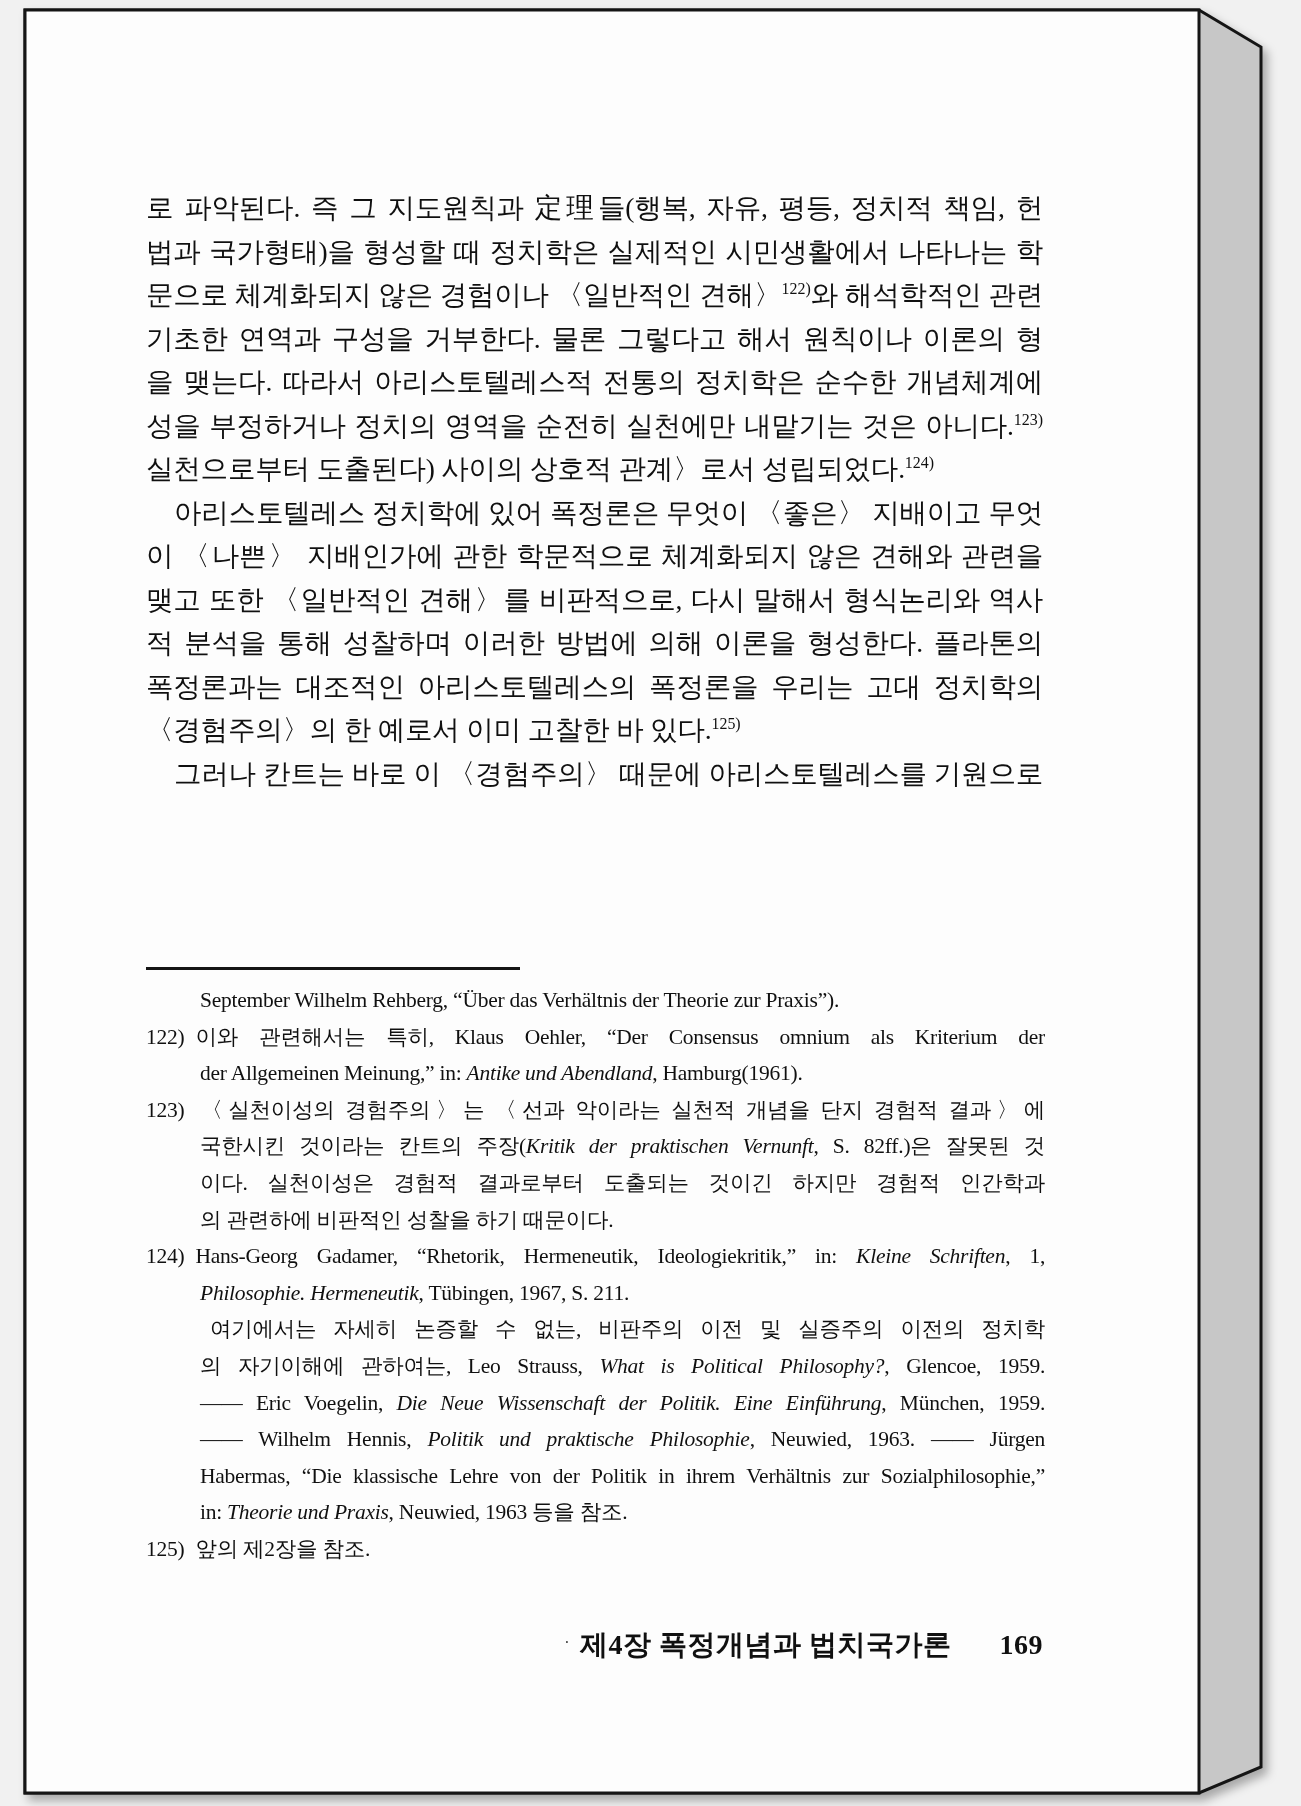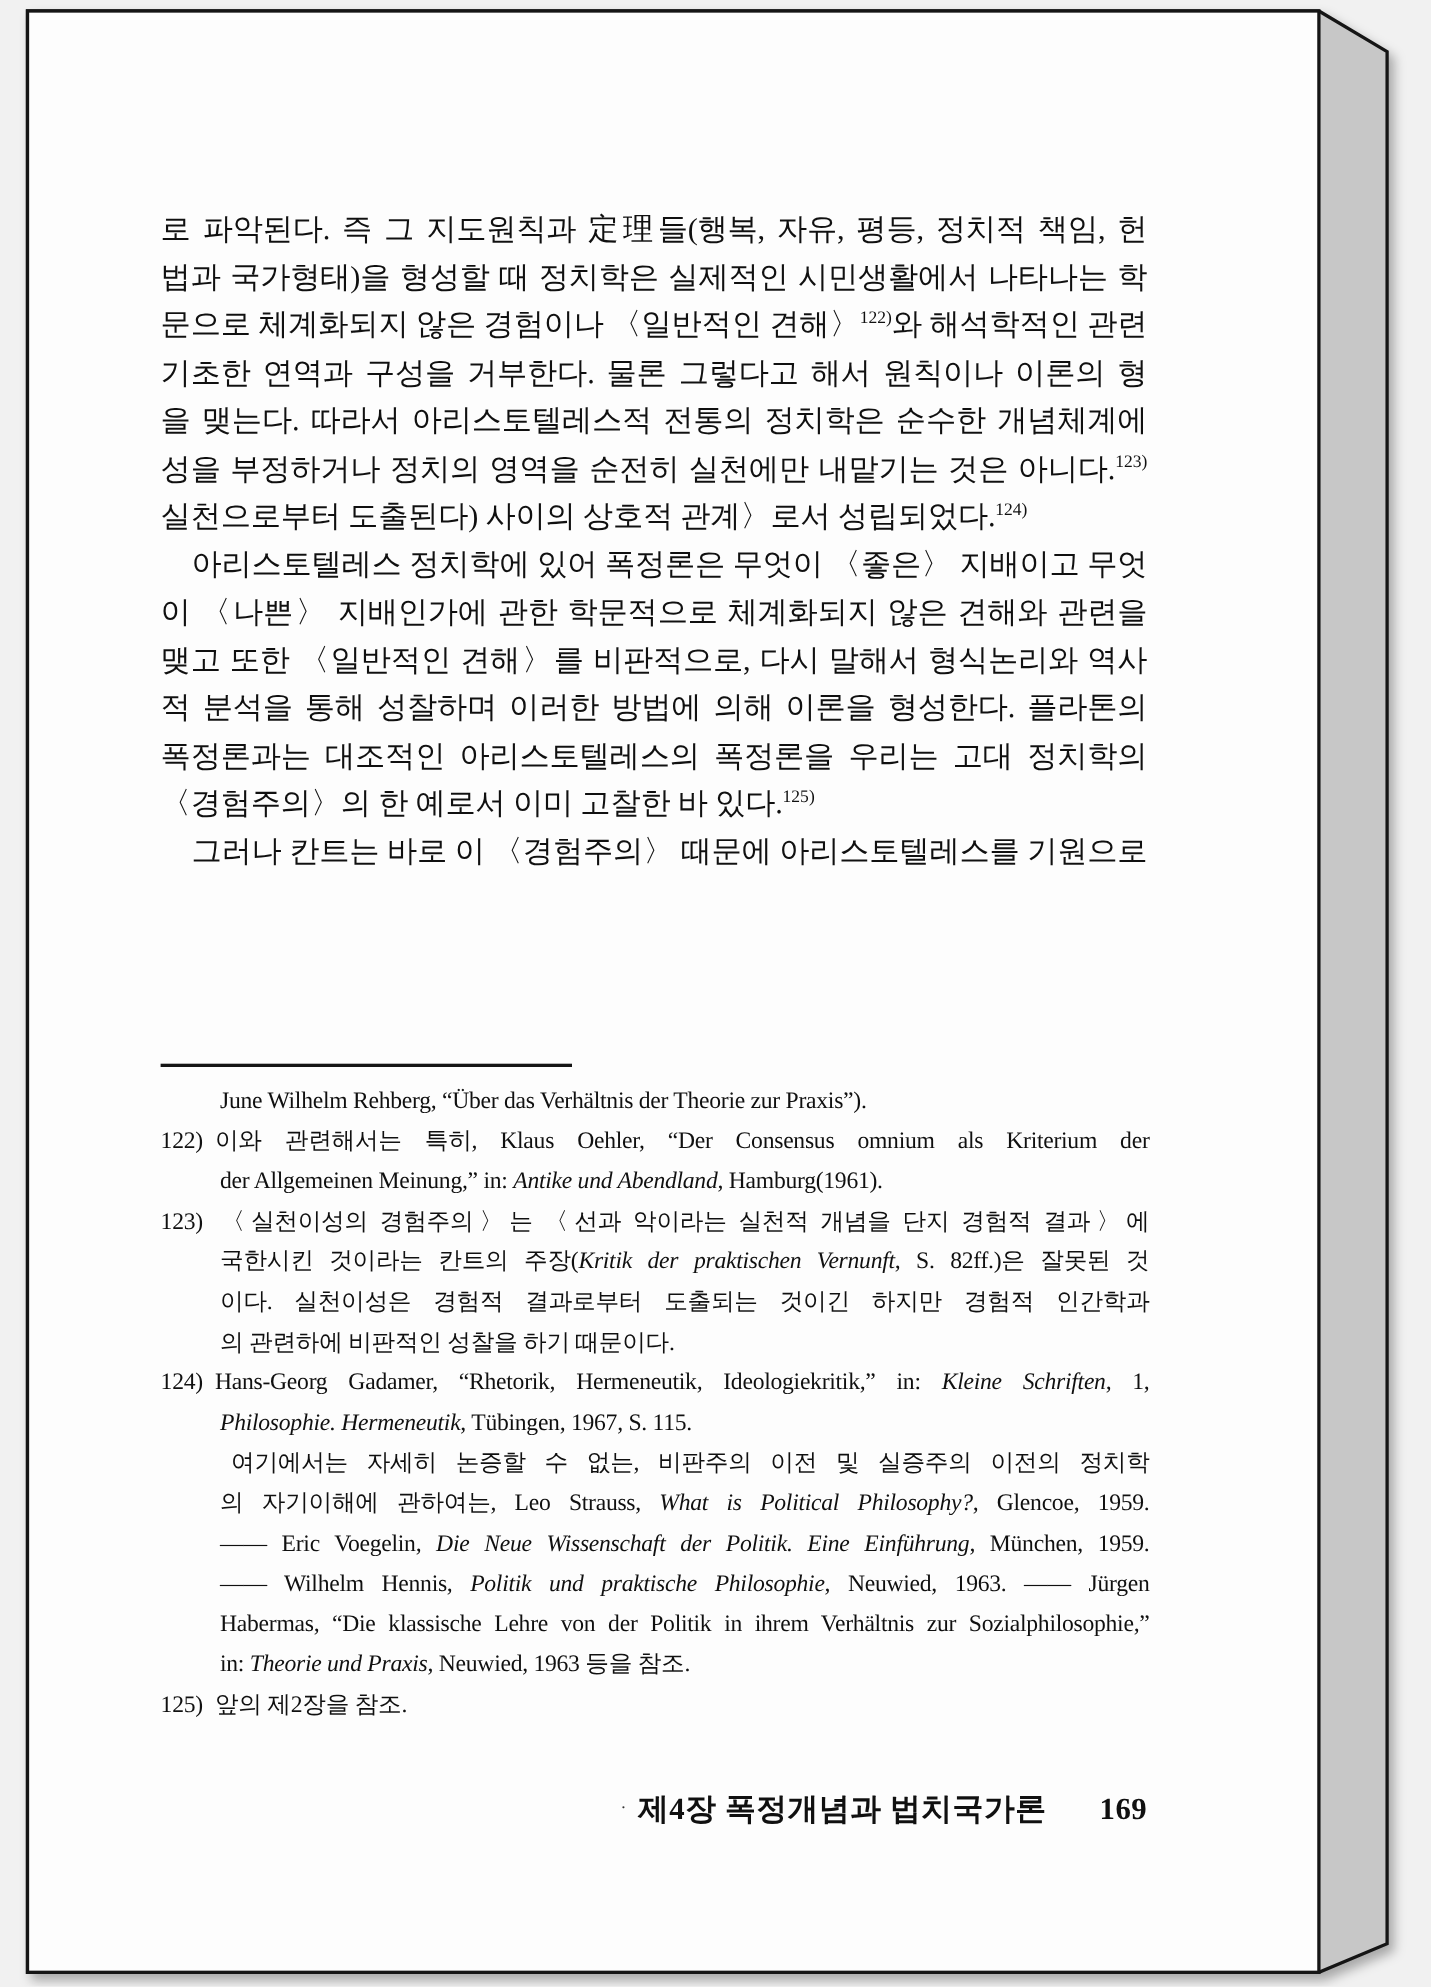--- a/index.html
+++ b/index.html
@@ -68,29 +68,29 @@
     <div class="bl"><span>맺고 또한 〈일반적인 견해〉를 비판적으로, 다시 말해서 형식논리와 역사</span></div>
     <div class="bl"><span>적 분석을 통해 성찰하며 이러한 방법에 의해 이론을 형성한다. 플라톤의</span></div>
     <div class="bl"><span>폭정론과는 대조적인 아리스토텔레스의 폭정론을 우리는 고대 정치학의</span></div>
     <div class="bl end"><span>〈경험주의〉의 한 예로서 이미 고찰한 바 있다.</span><sup class="sup">125)</sup></div>
     <div class="bl ind"><span>그러나 칸트는 바로 이 〈경험주의〉 때문에 아리스토텔레스를 기원으로</span></div>
   </div>
 
   <div class="fnrule"></div>
 
   <div class="fnotes">
-    <div class="fl cont short"><span>June Wilhelm Rehberg, “Über das Verhältnis der Theorie zur Praxis”).</span></div>
+    <div class="fl cont short"><span>September Wilhelm Rehberg, “Über das Verhältnis der Theorie zur Praxis”).</span></div>
     <div class="fl"><span class="fnl">122)</span><span>이와 관련해서는 특히, Klaus Oehler, “Der Consensus omnium als Kriterium der</span></div>
     <div class="fl cont short"><span>der Allgemeinen Meinung,” in: </span><span class="it">Antike und Abendland</span><span>, Hamburg(1961).</span></div>
     <div class="fl"><span class="fnl">123)</span><span>〈실천이성의 경험주의〉는 〈선과 악이라는 실천적 개념을 단지 경험적 결과〉에</span></div>
     <div class="fl cont"><span>국한시킨 것이라는 칸트의 주장(</span><span class="it">Kritik der praktischen Vernunft</span><span>, S. 82ff.)은 잘못된 것</span></div>
     <div class="fl cont"><span>이다. 실천이성은 경험적 결과로부터 도출되는 것이긴 하지만 경험적 인간학과</span></div>
     <div class="fl cont short"><span>의 관련하에 비판적인 성찰을 하기 때문이다.</span></div>
     <div class="fl"><span class="fnl">124)</span><span>Hans-Georg Gadamer, “Rhetorik, Hermeneutik, Ideologiekritik,” in: </span><span class="it">Kleine Schriften</span><span>, 1,</span></div>
-    <div class="fl cont short"><span class="it">Philosophie. Hermeneutik</span><span>, Tübingen, 1967, S. 115.</span></div>
+    <div class="fl cont short"><span class="it">Philosophie. Hermeneutik</span><span>, Tübingen, 1967, S. 211.</span></div>
     <div class="fl cont2"><span>여기에서는 자세히 논증할 수 없는, 비판주의 이전 및 실증주의 이전의 정치학</span></div>
     <div class="fl cont"><span>의 자기이해에 관하여는, Leo Strauss, </span><span class="it">What is Political Philosophy?</span><span>, Glencoe, 1959.</span></div>
     <div class="fl cont"><span>—— Eric Voegelin, </span><span class="it">Die Neue Wissenschaft der Politik. Eine Einführung</span><span>, München, 1959.</span></div>
     <div class="fl cont"><span>—— Wilhelm Hennis, </span><span class="it">Politik und praktische Philosophie</span><span>, Neuwied, 1963. —— Jürgen</span></div>
     <div class="fl cont"><span>Habermas, “Die klassische Lehre von der Politik in ihrem Verhältnis zur Sozialphilosophie,”</span></div>
     <div class="fl cont short"><span>in: </span><span class="it">Theorie und Praxis</span><span>, Neuwied, 1963 등을 참조.</span></div>
     <div class="fl short"><span class="fnl">125)</span><span>앞의 제2장을 참조.</span></div>
   </div>
 
   <div class="footer">

